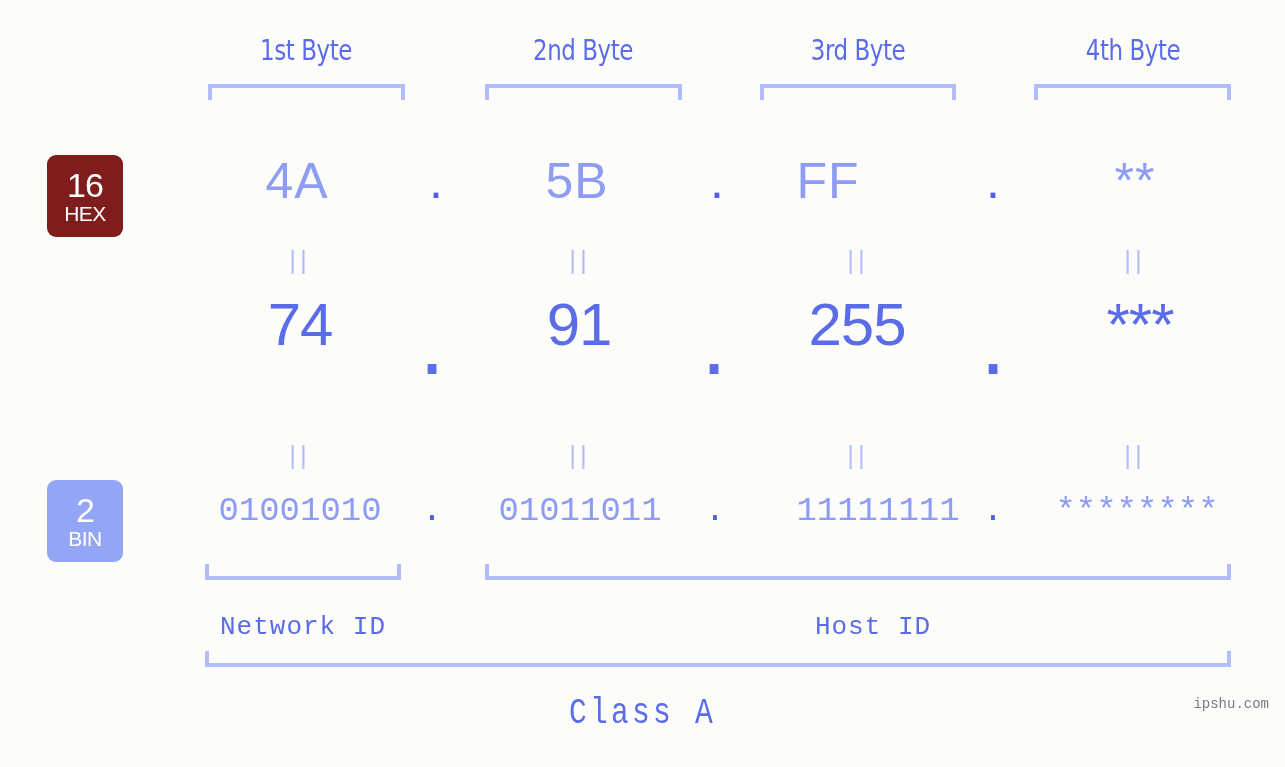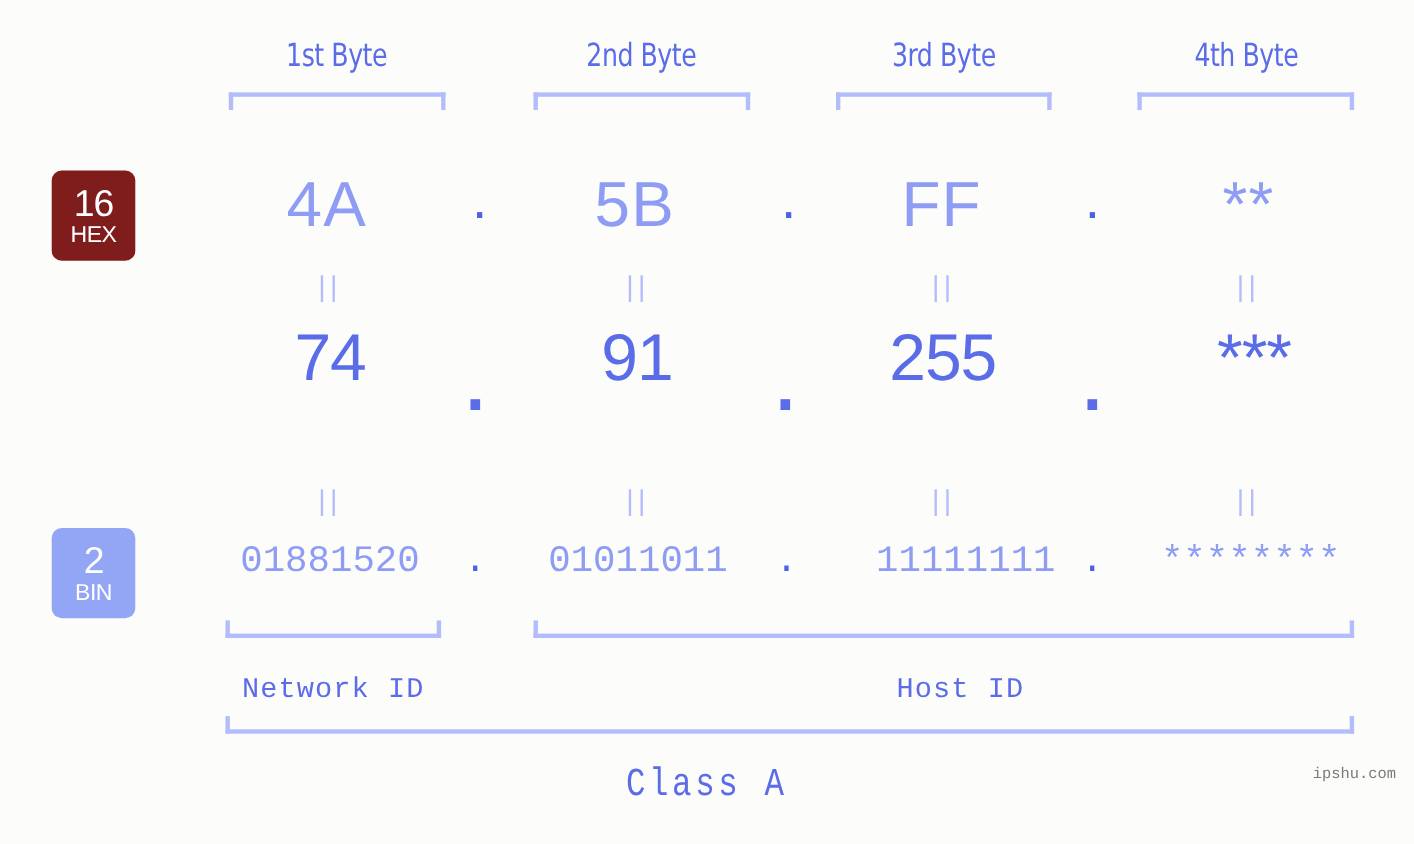--- a/index.html
+++ b/index.html
@@ -87,21 +87,21 @@
   .val {
     position: absolute;
     width: 200px;
     text-align: center;
     white-space: nowrap;
   }
 
   
   .row-hex .val {
     top: 152px;
-    font-size: 58px;
+    font-size: 50px;
     color: #8e9cf3;
     font-family: "Liberation Sans", sans-serif;
     letter-spacing: 1px;
   }
   .row-hex .dot {
     position: absolute;
     top: 152px;
     width: 40px;
     text-align: center;
     font-size: 50px;
@@ -221,21 +221,21 @@
   <div class="badge" id="badge-bin">
     <span class="num">2</span>
     <span class="lbl">BIN</span>
   </div>
 
   <div class="row-hex">
     <div class="val" style="left:197px;">4A</div>
     <div class="dot" style="left:416px;">.</div>
     <div class="val" style="left:477px;">5B</div>
     <div class="dot" style="left:697px;">.</div>
-    <div class="val" style="left:756px;">FF</div>
+    <div class="val" style="left:728px;">FF</div>
     <div class="dot" style="left:973px;">.</div>
     <div class="val" style="left:1035px;">**</div>
   </div>
 
   <div class="eq eq-row-1" style="left:200px;"><span class="bars">||</span></div>
   <div class="eq eq-row-1" style="left:480px;"><span class="bars">||</span></div>
   <div class="eq eq-row-1" style="left:758px;"><span class="bars">||</span></div>
   <div class="eq eq-row-1" style="left:1035px;"><span class="bars">||</span></div>
 
   <div class="row-dec">
@@ -247,21 +247,21 @@
     <div class="dot" style="left:973px;">.</div>
     <div class="val" style="left:1040px;">***</div>
   </div>
 
   <div class="eq eq-row-2" style="left:200px;"><span class="bars">||</span></div>
   <div class="eq eq-row-2" style="left:480px;"><span class="bars">||</span></div>
   <div class="eq eq-row-2" style="left:758px;"><span class="bars">||</span></div>
   <div class="eq eq-row-2" style="left:1035px;"><span class="bars">||</span></div>
 
   <div class="row-bin">
-    <div class="val" style="left:200px;">01881520</div>
+    <div class="val" style="left:200px;">01001010</div>
     <div class="dot" style="left:412px;">.</div>
     <div class="val" style="left:480px;">01011011</div>
     <div class="dot" style="left:695px;">.</div>
     <div class="val" style="left:778px;">11111111</div>
     <div class="dot" style="left:973px;">.</div>
     <div class="val" style="left:1037px;">********</div>
   </div>
 
   <div class="bracket-bottom" style="left:205px; width:196px; top:564px;"></div>
   <div class="bracket-bottom" style="left:485px; width:746px; top:564px;"></div>

